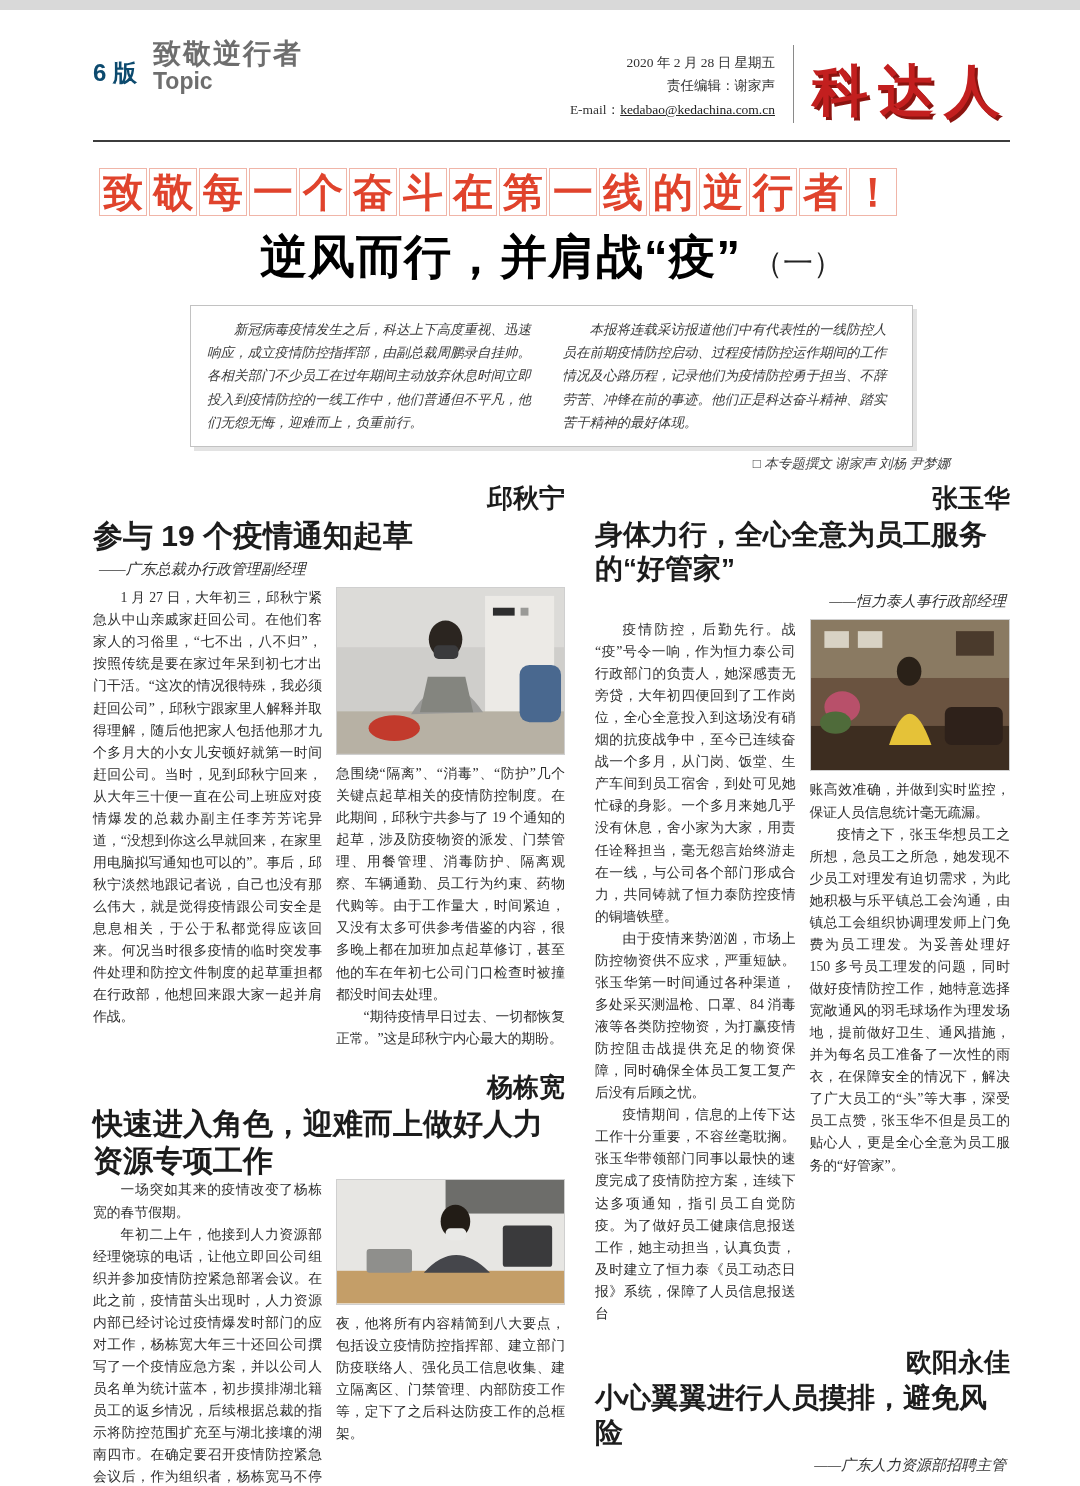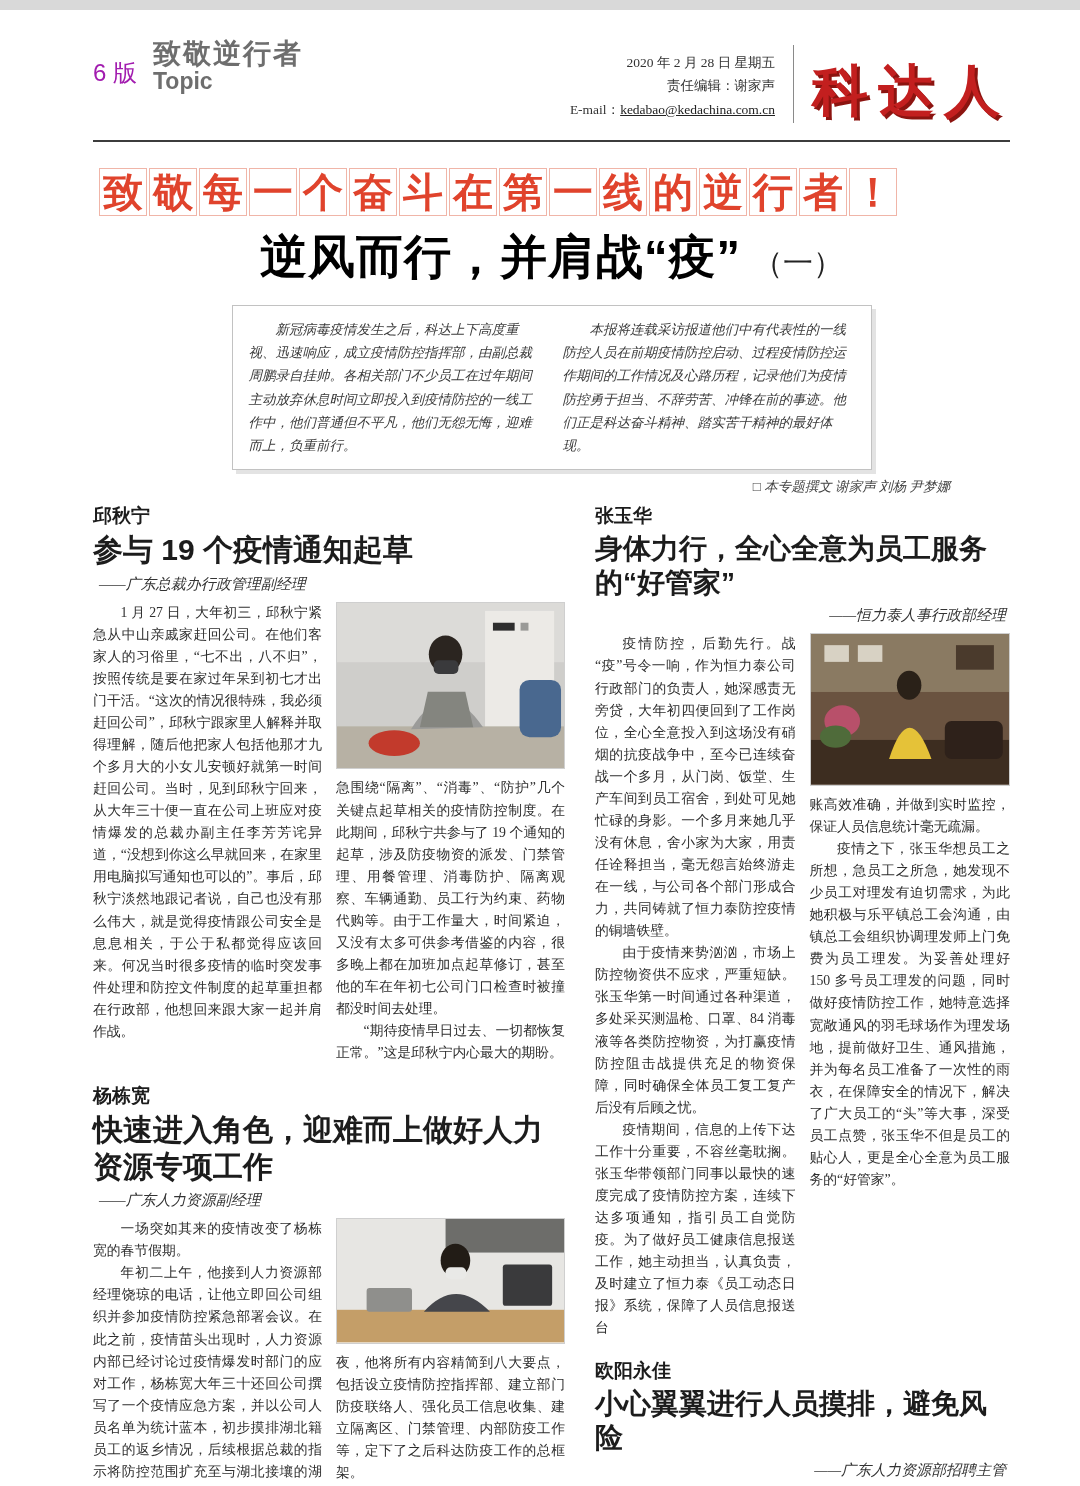--- a/index.html
+++ b/index.html
@@ -10,53 +10,53 @@
     color:#333;
     overflow:hidden;
     position:relative;
   }
   .top-strip { height:10px; background:#d9d9d9; width:100%; }
   .page { padding:14px 70px 0 93px; }
 
   
   .hdr { display:flex; align-items:flex-start; justify-content:space-between; padding:14px 0 10px 0; border-bottom:2px solid #3c3c3c; }
   .hdr-left { display:flex; align-items:center; gap:16px; }
-  .edition { font-family:"Liberation Sans",sans-serif; font-size:24px; font-weight:normal; color:#a21caf; margin-top:12px; }
+  .edition { font-family:"Liberation Sans",sans-serif; font-size:24px; font-weight:bold; color:#0c4a6e; margin-top:12px; }
   .section-block { line-height:1.12; }
   .section-cn { font-family:"Liberation Sans",sans-serif; font-size:28px; font-weight:bold; color:#6e6e6e; letter-spacing:2px; }
   .section-en { font-family:"Liberation Sans",sans-serif; font-size:23px; font-weight:bold; color:#6e6e6e; }
   .hdr-right { display:flex; align-items:center; gap:18px; }
   .pubinfo { text-align:right; font-size:13.5px; color:#333; line-height:1.75; padding-top:4px; }
   .pubinfo .email-addr { text-decoration:underline; color:#222; }
   .hdr-divider { width:1px; background:#8a8a8a; height:78px; }
   .masthead { font-family:"Liberation Sans",sans-serif; font-size:56px; font-weight:bold; color:#c31f1f;
               letter-spacing:10px; text-shadow:3px 3px 0 #8c1410; padding-top:16px; white-space:nowrap; }
 
   
   .banner { margin:26px 0 6px 6px; }
   .banner .bchar { display:inline-block; border:1px solid #f0b5a8; color:#e0432c;
                    font-family:"Liberation Sans",sans-serif; font-weight:bold; font-size:40px;
                    line-height:1.1; padding:1px 3px; margin-right:2px; }
   .headline-row { text-align:center; margin:10px 0 16px 0; }
   .headline-main { font-family:"Liberation Sans",sans-serif; font-weight:bold; font-size:47px; color:#000000; letter-spacing:1px; }
   .headline-suffix { font-family:"Liberation Sans",sans-serif; font-size:30px; color:#222; margin-left:8px; }
 
   
-  .intro-wrap { width:640px; margin:0 auto; }
+  .intro-wrap { width:723px; margin:0 auto; }
   .intro-box { border:1px solid #c2c2c2; box-shadow:4px 4px 0 #e3e3e3; padding:12px 16px;
                display:flex; gap:22px; background:#fff; }
   .intro-col { flex:1; font-style:italic; font-size:13.5px; line-height:1.72; color:#3a3a3a; text-indent:2em; }
   .credit { text-align:right; font-style:italic; font-size:13.5px; color:#444; margin:8px 60px 8px 0; }
 
   
   .grid { display:flex; gap:30px; margin-top:10px; }
   .gcol-left  { width:472px; }
   .gcol-right { width:415px; }
   .article { margin-bottom:22px; }
-  .a-name  { font-family:Liberation Mono, monospace; font-weight:bold; color:#1c1c1c; font-size:19px; line-height:1.25; }
+  .a-name  { font-family:Liberation Serif, serif; font-weight:bold; color:#1c1c1c; font-size:26px; line-height:1.25;text-align:right; }
   .a-title { font-family:"Liberation Sans",sans-serif; font-weight:bold; color:#1c1c1c; font-size:30px; line-height:1.22; margin-top:2px; }
   .gcol-right .a-title { font-size:28px; }
   .a-byline { font-style:italic; font-size:15px; color:#333; margin:6px 0 8px 0; }
   .byline-left  { text-align:left; padding-left:6px; }
   .byline-right { text-align:right; padding-right:4px; }
   .a-body { display:flex; gap:14px; }
   .a-col { flex:1; min-width:0; }
   .a-col p { font-size:13.8px; line-height:1.6; text-align:justify; text-indent:2em; color:#2e2e2e; }
   .a-col p.cont { text-indent:0; }
   .photo { width:100%; border:1px solid #cfcfcf; display:block; margin-bottom:8px; }
@@ -137,21 +137,20 @@
             </span>
             <p class="cont">急围绕“隔离”、“消毒”、“防护”几个关键点起草相关的疫情防控制度。在此期间，邱秋宁共参与了 19 个通知的起草，涉及防疫物资的派发、门禁管理、用餐管理、消毒防护、隔离观察、车辆通勤、员工行为约束、药物代购等。由于工作量大，时间紧迫，又没有太多可供参考借鉴的内容，很多晚上都在加班加点起草修订，甚至他的车在年初七公司门口检查时被撞都没时间去处理。</p>
             <p>“期待疫情早日过去、一切都恢复正常。”这是邱秋宁内心最大的期盼。</p>
           </div>
         </div>
       </div>
 
       <div class="article">
         <div class="a-name">杨栋宽</div>
         <div class="a-title">快速进入角色，迎难而上做好人力资源专项工作</div>
-        <div class="a-byline byline-left">——广东人力资源副经理</div>
         <div class="a-body">
           <div class="a-col">
             <p>一场突如其来的疫情改变了杨栋宽的春节假期。</p>
             <p>年初二上午，他接到人力资源部经理饶琼的电话，让他立即回公司组织并参加疫情防控紧急部署会议。在此之前，疫情苗头出现时，人力资源内部已经讨论过疫情爆发时部门的应对工作，杨栋宽大年三十还回公司撰写了一个疫情应急方案，并以公司人员名单为统计蓝本，初步摸排湖北籍员工的返乡情况，后续根据总裁的指示将防控范围扩充至与湖北接壤的湖南四市。在确定要召开疫情防控紧急会议后，作为组织者，杨栋宽马不停蹄逐一联系所有生产单位、营销部门、总部职能部门的同事、陈村经科局相关领导及社区医院医生，合计 30 多人参会。会议一开，标志着科达的疫情防控指挥部正式成立，将疫情防控作为当前的头等大事来对待。</p>
 
           </div>
           <div class="a-col">
             <span class="photo">
               <svg viewBox="0 0 230 125" xmlns="http://www.w3.org/2000/svg">
                 <rect width="230" height="125" fill="#e7e6e3"></rect>

